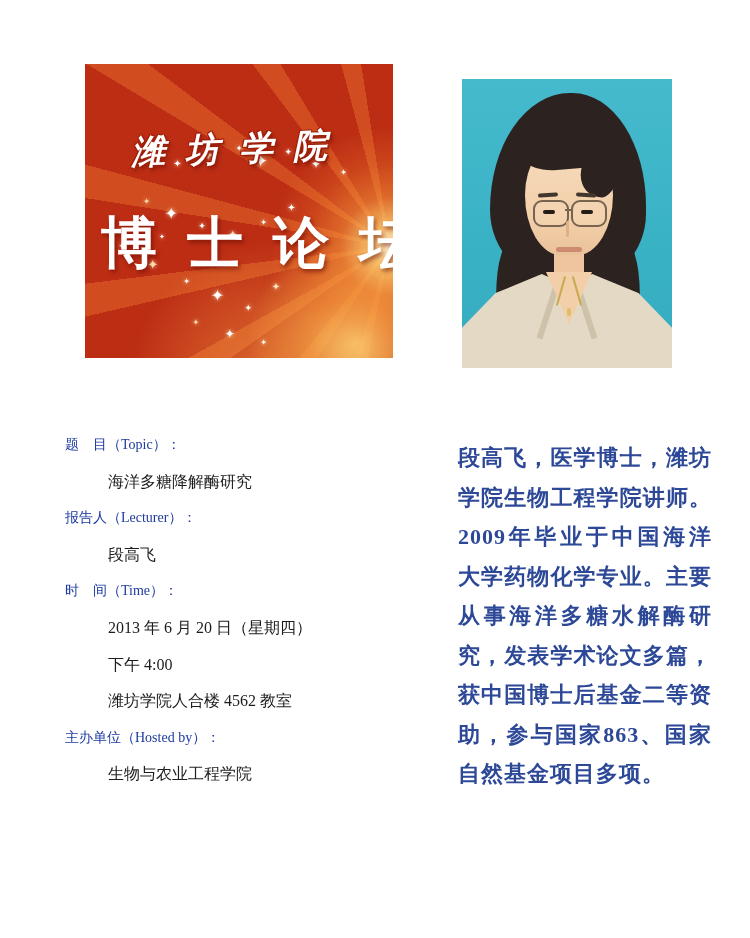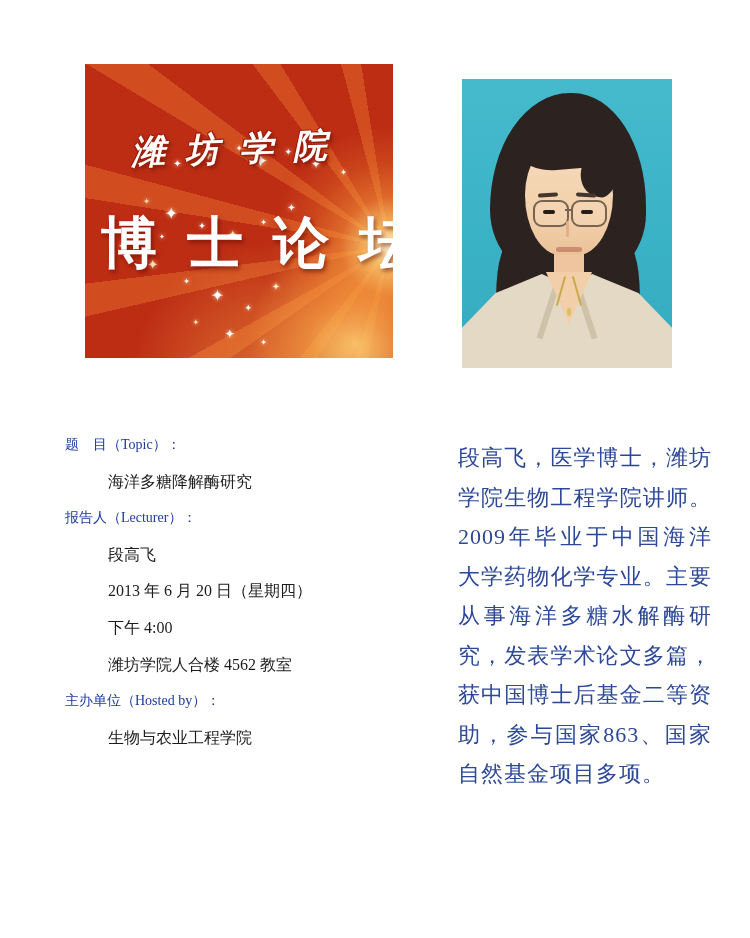--- a/index.html
+++ b/index.html
@@ -90,21 +90,21 @@
   }
   .d-value{
     height:36.6px;line-height:36.6px;font-size:16px;color:var(--value-color,#1c1c1c);
     padding-left:43px;white-space:nowrap;
   }
 
   
   .bio{position:absolute;left:458px;top:438px;width:254px;}
   .bio-line{
     height:39.5px;line-height:39.5px;font-size:22px;color:var(--bio-color,#2c4897);
-    font-weight:normal;letter-spacing:1px;white-space:nowrap;
+    font-weight:bold;letter-spacing:1px;white-space:nowrap;
     text-align:justify;text-align-last:justify;
   }
   .bio-line:last-child{text-align-last:left;}
 </style>
 </head>
 <body>
 
 <div class="page">
 
   <div class="banner">
@@ -162,20 +162,21 @@
     <div class="chain l"></div>
     <div class="chain r"></div>
     <div class="pendant"></div>
   </div>
 
   <div class="details" id="details">
       <div class="d-label">题　目（Topic）：</div>
       <div class="d-value">海洋多糖降解酶研究</div>
       <div class="d-label">报告人（Lecturer）：</div>
       <div class="d-value">段高飞</div>
+      <div class="d-label">时　间（Time）：</div>
       <div class="d-value">2013 年 6 月 20 日（星期四）</div>
       <div class="d-value">下午 4:00</div>
       <div class="d-value">潍坊学院人合楼 4562 教室</div>
       <div class="d-label">主办单位（Hosted by）：</div>
       <div class="d-value">生物与农业工程学院</div>
     </div>
 
   <div class="bio" id="bio">
       <div class="bio-line">段高飞，医学博士，潍坊</div>
       <div class="bio-line">学院生物工程学院讲师。</div>

